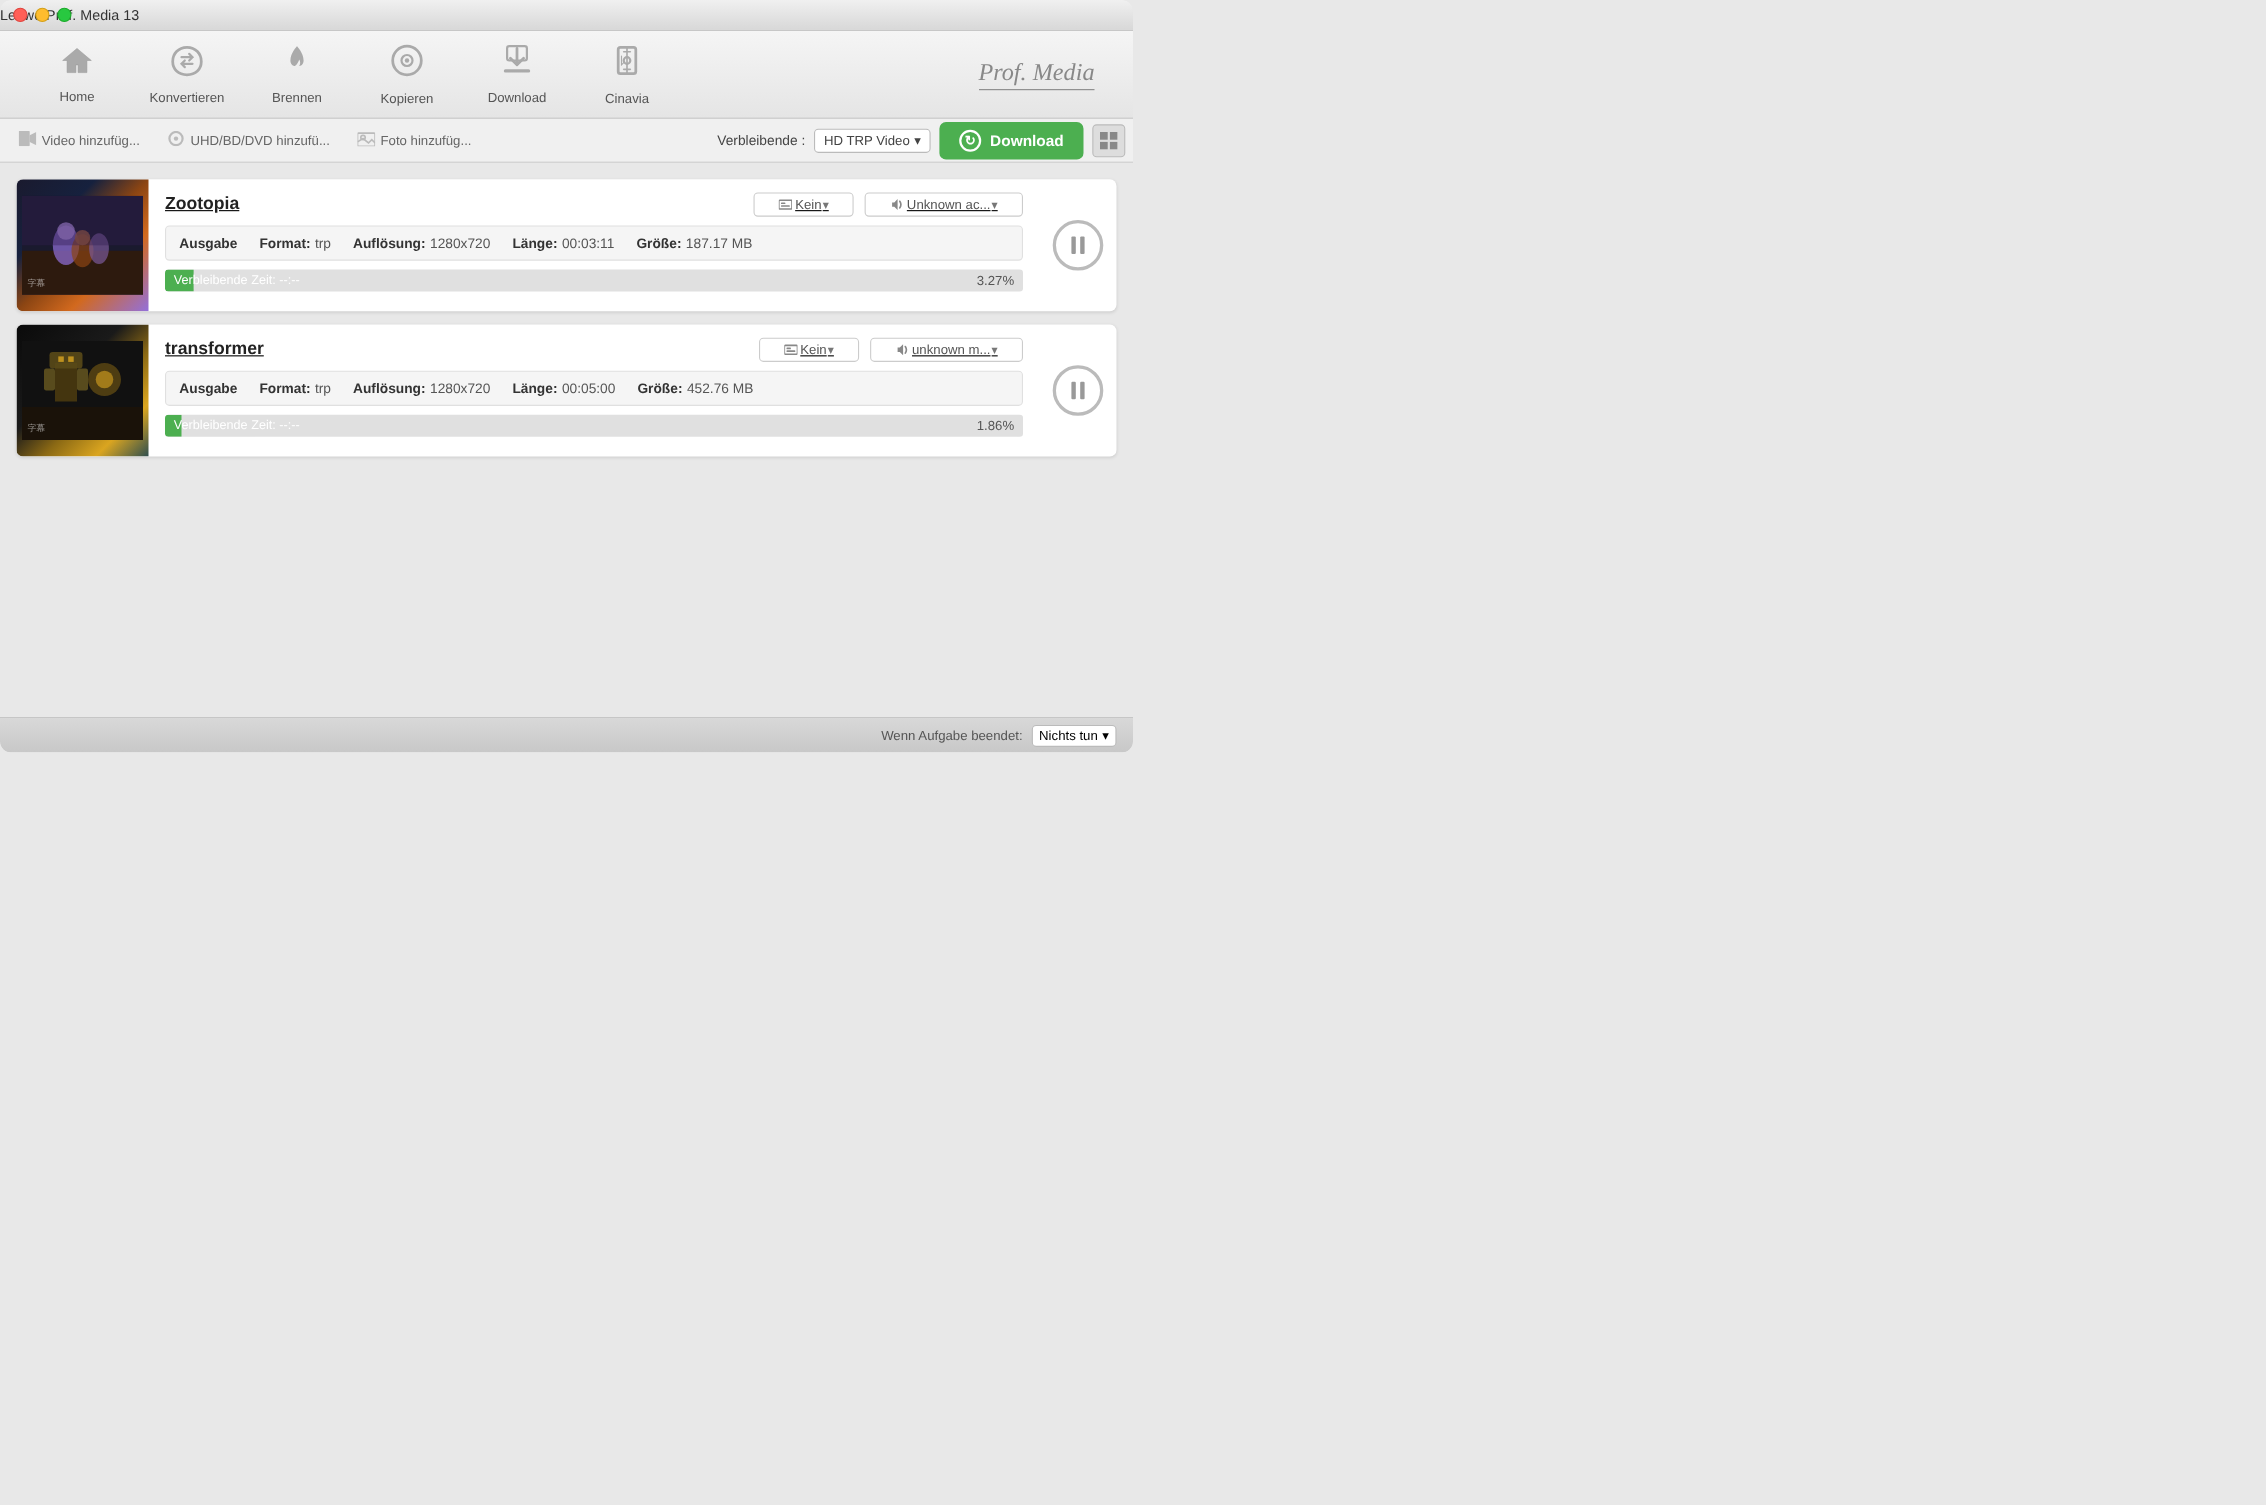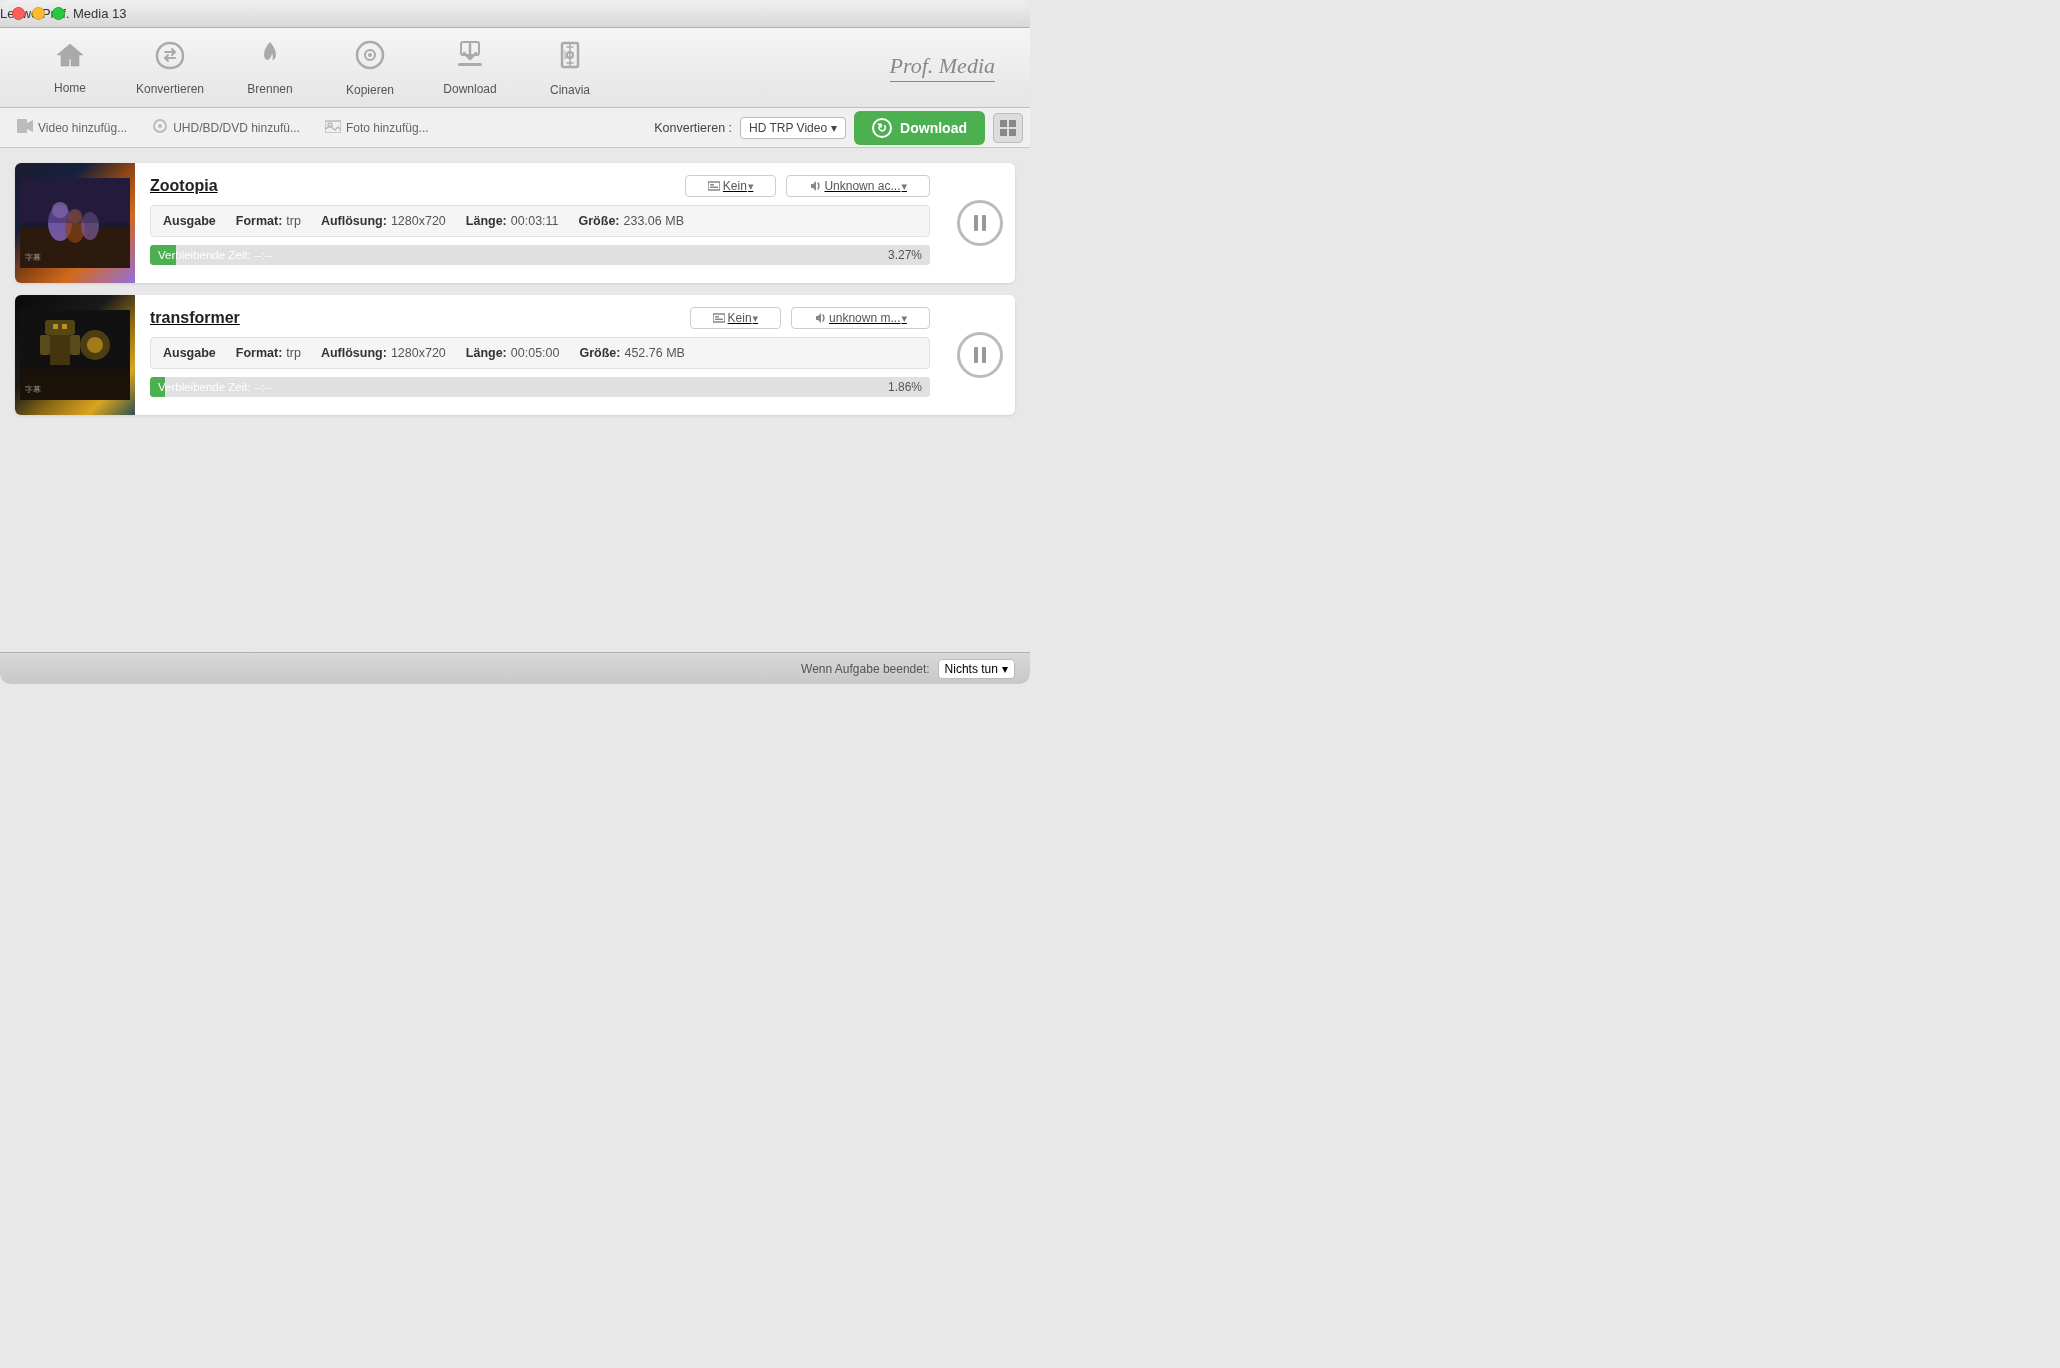--- a/index.html
+++ b/index.html
@@ -474,21 +474,21 @@
       <svg width="16" height="14" viewBox="0 0 16 14" fill="none">
         <rect x="0" y="2" width="16" height="12" rx="1" stroke="#bbb" stroke-width="1.5" fill="none"></rect>
         <circle cx="5" cy="6" r="2" stroke="#bbb" stroke-width="1.5" fill="none"></circle>
         <path d="M0 10 L5 7 L10 11 L13 8 L16 11" stroke="#bbb" stroke-width="1.5" fill="none"></path>
       </svg>
     </span>
     <span>Foto hinzufüg...</span>
   </button>
 
   <div class="output-profile-area">
-    <span>Konvertieren :</span>
+    <span>Verbleibende :</span>
     <div class="output-profile-select">
       <span>HD TRP Video</span>
       <span>▾</span>
     </div>
     <button class="cancel-btn">
       <div class="cancel-icon">↻</div>
       <span>Download</span>
     </button>
     <div class="grid-btn">
       <svg width="16" height="16" viewBox="0 0 16 16" fill="none">
@@ -556,21 +556,21 @@
           <div class="detail-pair">
             <span class="detail-label">Auflösung:</span>
             <span class="detail-value">1280x720</span>
           </div>
           <div class="detail-pair">
             <span class="detail-label">Länge:</span>
             <span class="detail-value">00:03:11</span>
           </div>
           <div class="detail-pair">
             <span class="detail-label">Größe:</span>
-            <span class="detail-value">233.06 MB</span>
+            <span class="detail-value">187.17 MB</span>
           </div>
         </div>
       </div>
       <div class="progress-area">
         <div class="progress-bar-bg">
           <div class="progress-bar-fill" style="width: 3.27%"></div>
           <span class="progress-text-left">Verbleibende Zeit: --:--</span>
           <span class="progress-text-right">3.27%</span>
         </div>
       </div>

